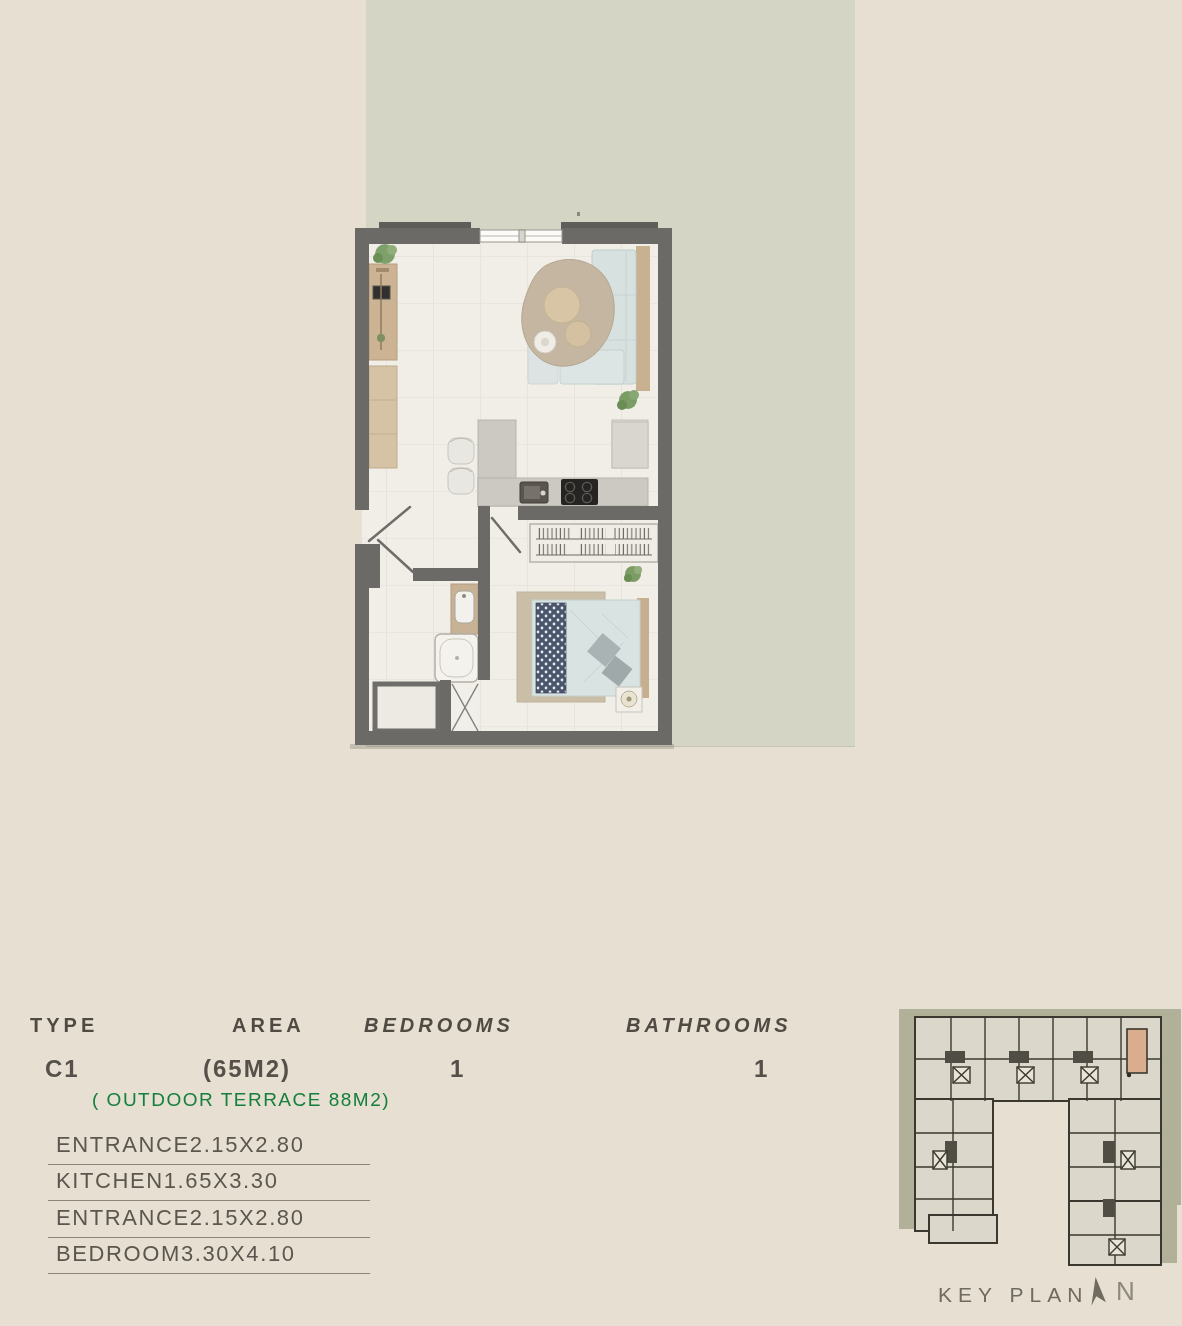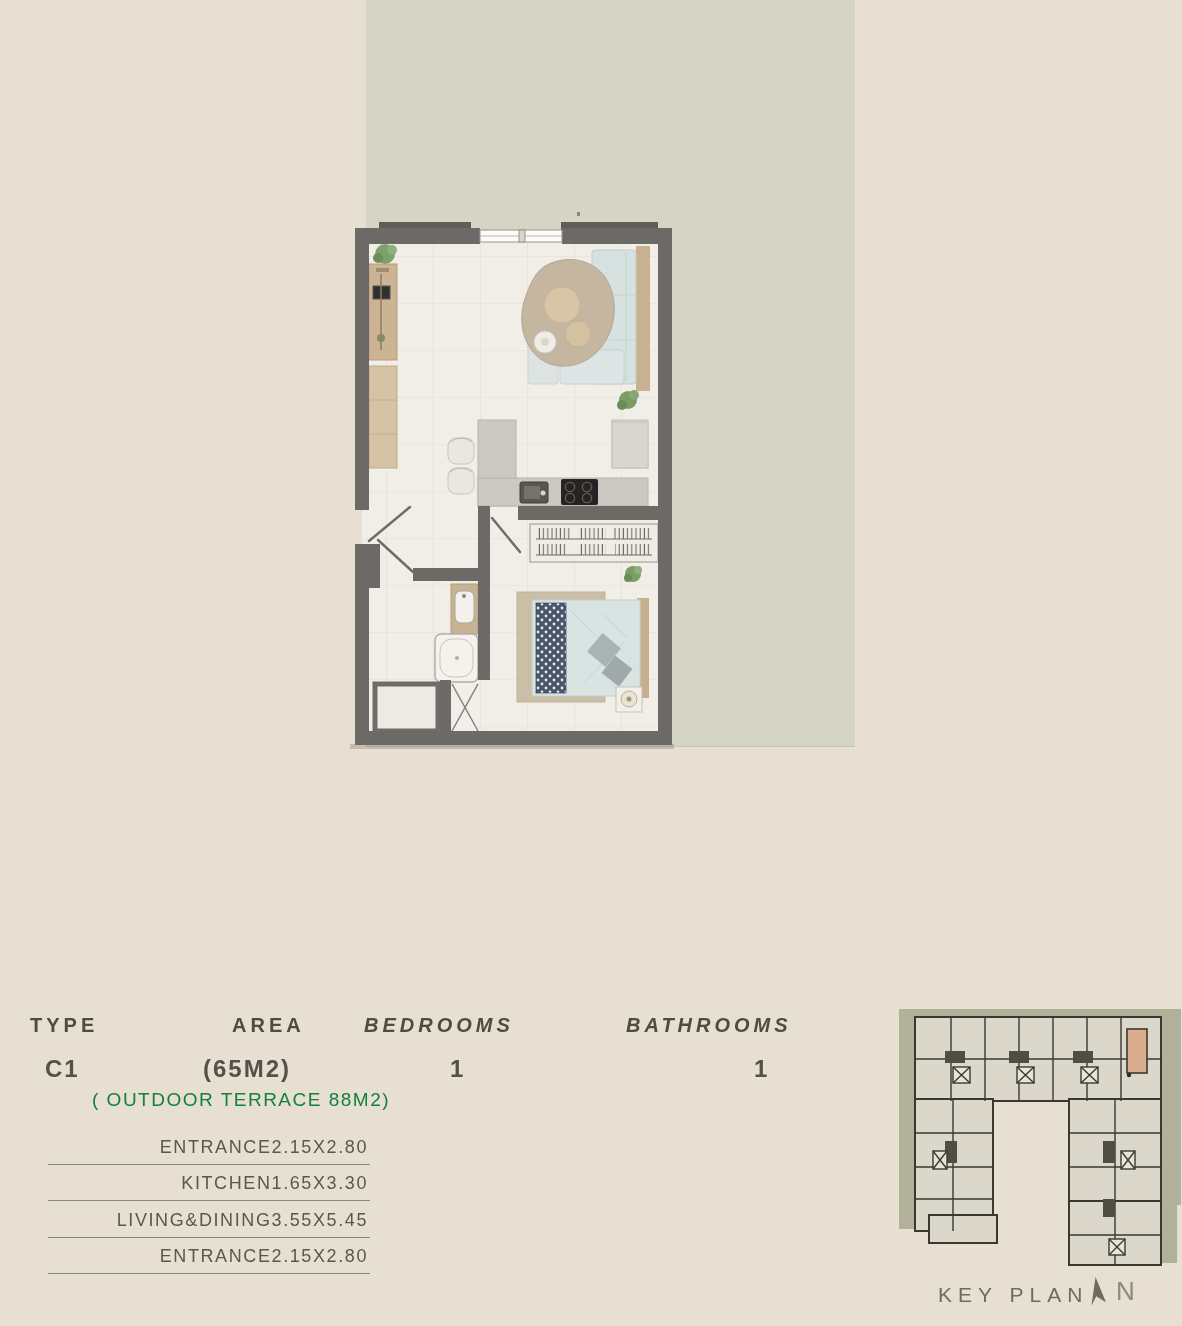--- a/index.html
+++ b/index.html
@@ -15,23 +15,23 @@
   }
   .plan-svg{position:absolute;left:340px;top:210px;width:350px;height:550px;}
   .keyplan-svg{position:absolute;left:893px;top:1003px;width:296px;height:268px;}
 
   .hdr{position:absolute;font-weight:700;letter-spacing:4px;font-size:20px;color:#4f4b43;}
   .val{position:absolute;font-size:24px;letter-spacing:2px;color:#55514a;font-weight:bold;}
   .note{position:absolute;font-size:19px;letter-spacing:1.5px;color:#15803d;}
 
   .dims{position:absolute;left:48px;top:1128px;width:322px;}
   .dim-row{
-    display:flex;justify-content:flex-end;align-items:flex-end;
+    display:flex;justify-content:flex-start;align-items:flex-end;
     height:36.5px;border-bottom:1.6px solid #8a8679;
-    font-size:18px;letter-spacing:1.6px;color:#5b574e;
+    font-size:22px;letter-spacing:1.6px;color:#5b574e;
     padding:0 2px 6px 8px;box-sizing:border-box;
   }
   .keyplan-label{position:absolute;left:938px;top:1283px;font-size:21px;letter-spacing:6px;color:#6f6b60;text-align:right;}
   .north{position:absolute;left:1082px;top:1274px;display:flex;align-items:center;}
   .north svg{display:block;}
   .north-n{font-size:26px;color:#8d897e;margin-left:4px;}
 </style>
 </head>
 <body>
 
@@ -204,26 +204,26 @@
 <div class="dims">
   <div class="dim-row">
     <span>ENTRANCE</span>
     <span>2.15X2.80</span>
   </div>
   <div class="dim-row">
     <span>KITCHEN</span>
     <span>1.65X3.30</span>
   </div>
   <div class="dim-row">
-    <span>LIVING&amp;DINING</span>
-    <span>3.55X5.45</span>
-  </div>
-  <div class="dim-row">
     <span>ENTRANCE</span>
     <span>2.15X2.80</span>
+  </div>
+  <div class="dim-row">
+    <span>BEDROOM</span>
+    <span>3.30X4.10</span>
   </div>
 </div>
 
 <svg class="keyplan-svg" viewBox="0 0 296 268">
 
   <g fill="#b1b098">
     <rect x="6" y="6" width="272" height="58"></rect>
     <rect x="6" y="6" width="34" height="214"></rect>
     <rect x="240" y="6" width="48" height="196"></rect>
     <rect x="250" y="196" width="34" height="64"></rect>

